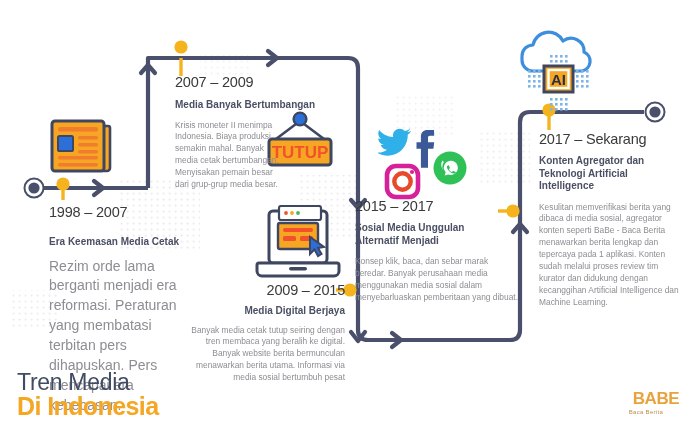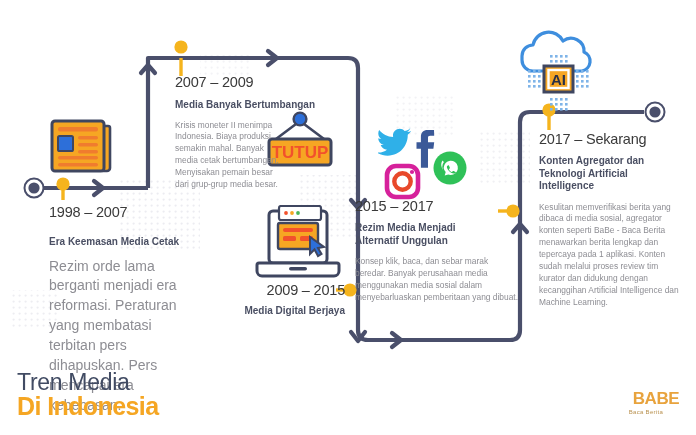--- a/index.html
+++ b/index.html
@@ -332,27 +332,28 @@
 
   <div class="blk" id="b2">
     <div class="yr">2007 – 2009</div>
     <div class="sub">Media Banyak Bertumbangan</div>
     <div class="body">Krisis moneter II menimpa Indonesia. Biaya produksi semakin mahal. Banyak media cetak bertumbangan. Menyisakan pemain besar dari grup-grup media besar.</div>
   </div>
 
   <div class="blk" id="b3">
     <div class="yr">2009 – 2015</div>
     <div class="sub">Media Digital Berjaya</div>
+    <div class="body">Banyak media cetak tutup seiring dengan tren membaca yang beralih ke digital. Banyak website berita bermunculan menawarkan berita utama. Informasi via media sosial bertumbuh pesat</div>
   </div>
 
   <div class="blk" id="b4">
     <div class="yr">2015 – 2017</div>
     <div class="sub">
-      <div>Rezim Media Menjadi</div>
-      <div>Alternatif Unggulan</div>
+      <div>Sosial Media Unggulan</div>
+      <div>Alternatif Menjadi</div>
     </div>
     <div class="body">Konsep klik, baca, dan sebar marak beredar. Banyak perusahaan media menggunakan media sosial dalam menyebarluaskan pemberitaan yang dibuat.</div>
   </div>
 
   <div class="blk" id="b5">
     <div class="yr">2017 – Sekarang</div>
     <div class="sub">
       <div>Konten Agregator dan</div>
       <div>Teknologi Artificial</div>
       <div>Intelligence</div>

